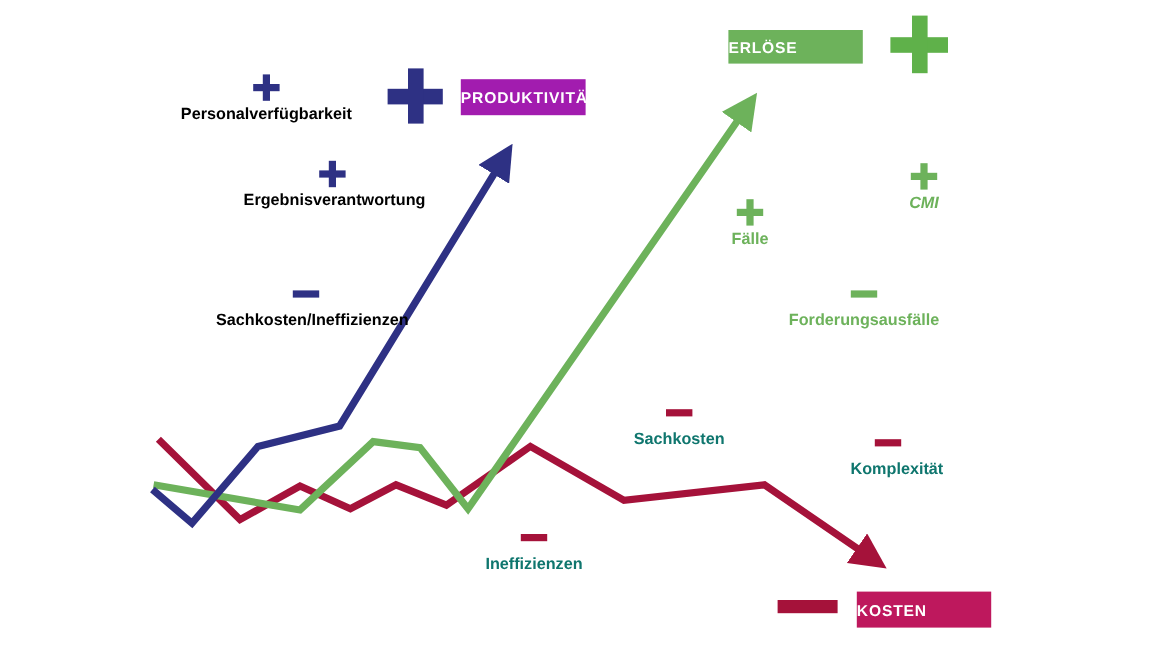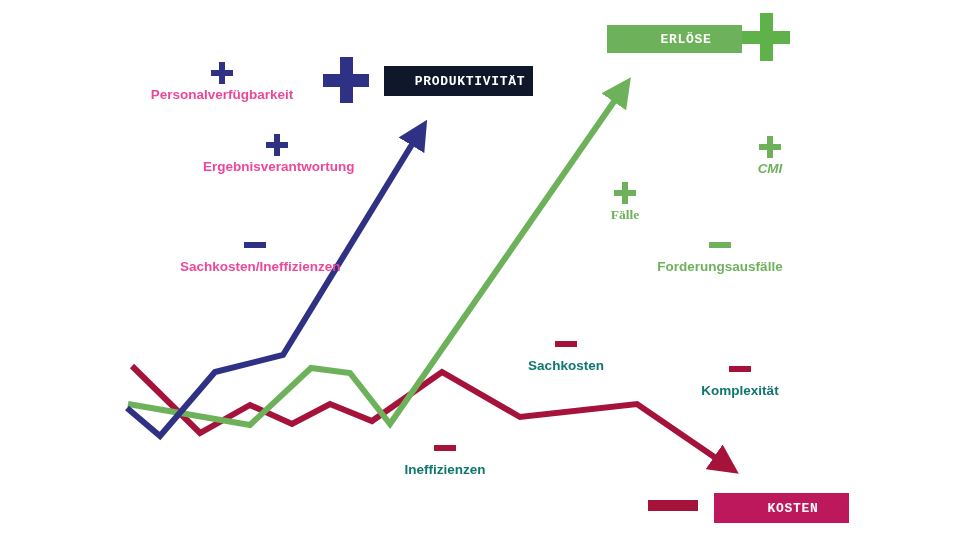--- a/index.html
+++ b/index.html
@@ -21,32 +21,30 @@
     top: 0;
     width: 960px;
     height: 540px;
   }
 
   
   .badge {
     position: absolute;
     display: flex;
     align-items: center;
-    justify-content: center;
     color: #ffffff;
     font-weight: bold;
     letter-spacing: 0.7px;
     font-size: 13px;
-    font-family: Liberation Mono, monospace;
-    padding-left: 23px;
+    font-family: Liberation Sans, sans-serif;
   }
   .badge-prod {
     left: 384px; top: 66px;
-    width: 126px; height: 30px;
-    background: #0f172a;
+    width: 104px; height: 30px;
+    background: #a21caf;
   }
   .badge-erloese {
     left: 607px; top: 25px;
     width: 112px; height: 28px;
     background: #6DB25B;
   }
   .badge-kosten {
     left: 714px; top: 493px;
     width: 112px; height: 30px;
     background: #be185d;
@@ -96,21 +94,21 @@
     line-height: 1;
   }
   
   .glyph.plus { width: 22px; }
   .glyph.plus i.h { left: 0; top: 8px; width: 22px; height: 6px; }
   .glyph.plus i.v { left: 8px; top: 0; width: 6px; height: 22px; }
   
   .glyph.minus { width: 22px; }
   .glyph.minus i.h { left: 0; top: 8px; width: 22px; height: 6px; }
 
-  .navy .caption { color: #ec4899; }
+  .navy .caption { color: #000000; }
   .navy .glyph i { background: #2E3184; }
   .green .caption { color: #6DB25B; }
   .green .glyph i { background: #6DB25B; }
   .red .caption { color: #0f766e; }
   .red .glyph i { background: #A5123A; }
 </style>
 </head>
 <body>
 
 <div id="stage">
@@ -174,21 +172,21 @@
     <div class="caption">Ergebnisverantwortung</div>
   </div>
 
   <div class="driver navy" style="left:180px; top:234px; width:150px;">
     <div class="glyph minus">
       <i class="h"></i>
     </div>
     <div class="caption">Sachkosten/Ineffizienzen</div>
   </div>
 
-  <div class="driver green" style="left:595px; top:182px; width:60px;font-family:Liberation Serif, serif;">
+  <div class="driver green" style="left:595px; top:166px; width:60px;">
     <div class="glyph plus">
       <i class="h"></i>
       <i class="v"></i>
     </div>
     <div class="caption">Fälle</div>
   </div>
 
   <div class="driver green" style="left:740px; top:136px; width:60px;font-style:italic;">
     <div class="glyph plus">
       <i class="h"></i>
@@ -204,21 +202,21 @@
     <div class="caption">Forderungsausfälle</div>
   </div>
 
   <div class="driver red" style="left:522px; top:333px; width:88px;">
     <div class="glyph minus">
       <i class="h"></i>
     </div>
     <div class="caption">Sachkosten</div>
   </div>
 
-  <div class="driver red" style="left:694px; top:358px; width:92px;">
+  <div class="driver red" style="left:694px; top:358px; width:92px;text-align:right;">
     <div class="glyph minus">
       <i class="h"></i>
     </div>
     <div class="caption">Komplexität</div>
   </div>
 
   <div class="driver red" style="left:391px; top:437px; width:108px;">
     <div class="glyph minus">
       <i class="h"></i>
     </div>

